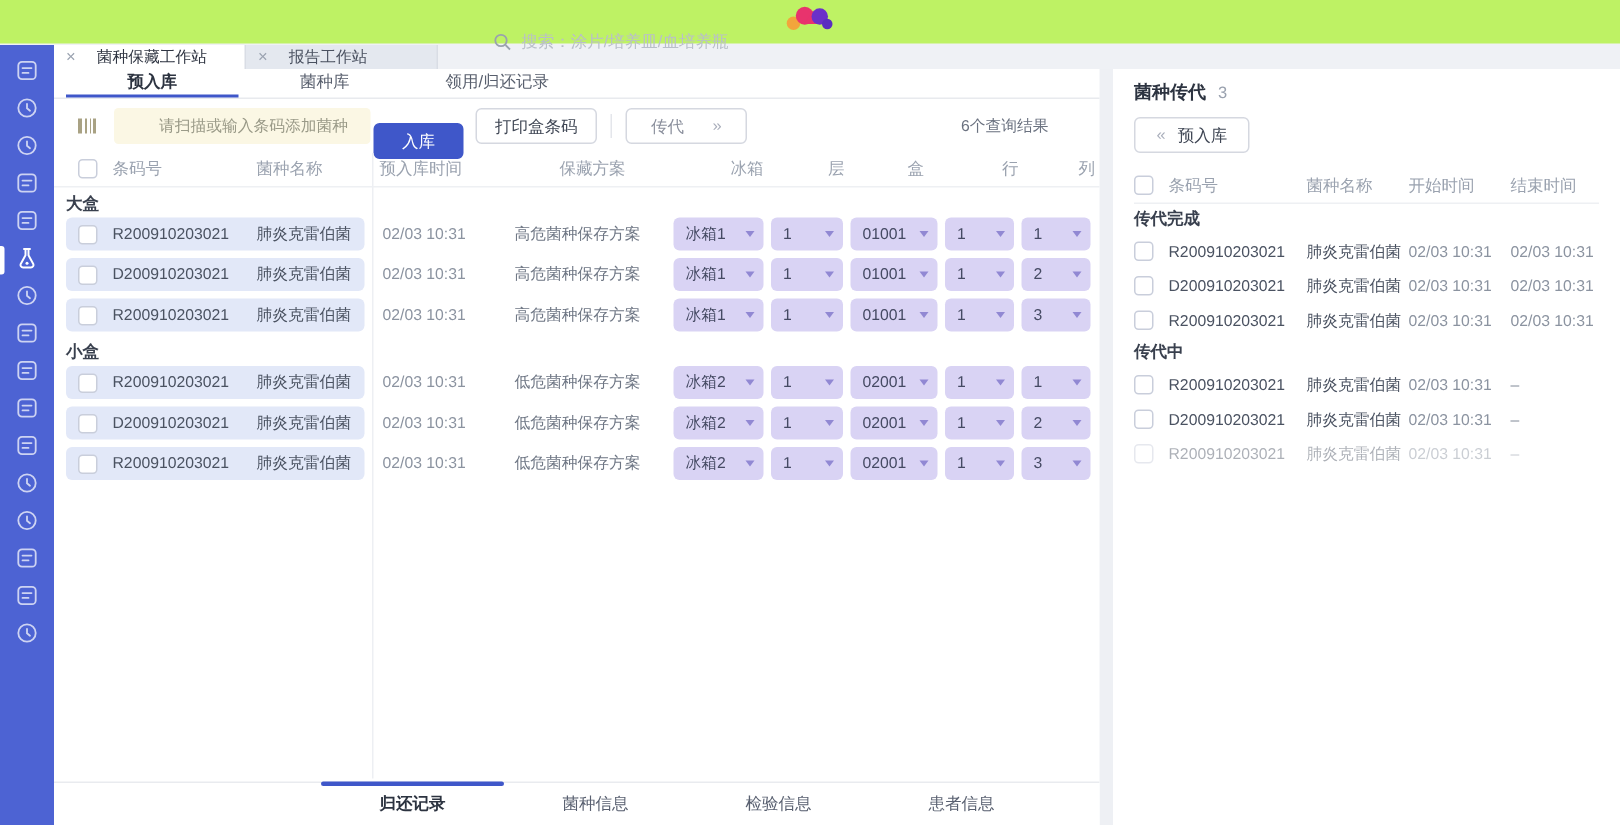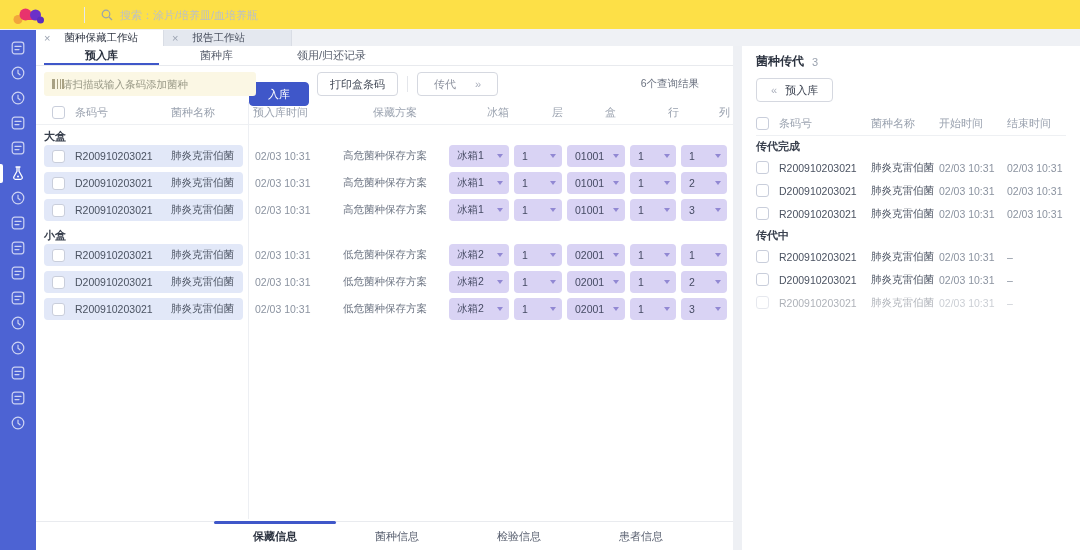--- a/index.html
+++ b/index.html
@@ -1,20 +1,20 @@
 <!DOCTYPE html>
 <html><head>
 <meta charset="utf-8">
 <style>
   * { margin:0; padding:0; box-sizing:border-box; }
   html,body { width:1080px; height:550px; font-family:"Liberation Sans","DejaVu Sans",sans-serif; }
   .app { position:relative; width:1080px; height:550px; background:#eef0f4; overflow:hidden; font-size:11px; color:#3f4654; }
 
   
-  .topbar { position:absolute; top:0; left:0; width:1080px; height:30px; background:#fde047; border-bottom:1px solid #f0f1f4; display:flex; align-items:center; z-index:5; }
+  .topbar { position:absolute; top:0; left:0; width:1080px; height:30px; background:#bef264; border-bottom:1px solid #f0f1f4; display:flex; align-items:center; z-index:5;flex-direction:column; }
   .logo { width:46px; margin-left:12px; display:flex; align-items:center; }
   .topbar-divider { width:1px; height:16px; background:#e6e8ee; margin-left:26px; }
   .search-wrap { display:flex; align-items:center; margin-left:16px; flex:1; }
   .search-input { border:none; outline:none; background:transparent; font-size:11px; color:#5a6270; width:420px; margin-left:7px; font-family:inherit; }
   .search-input::placeholder { color:#b9bfc9; }
 
   
   .sidebar { position:absolute; top:30px; left:0; width:36px; height:520px; background:#4d63d3; display:flex; flex-direction:column; align-items:center; padding-top:6px; z-index:4; }
   .s-item { position:relative; width:36px; height:25px; display:flex; align-items:center; justify-content:center; cursor:pointer; }
   .s-item svg { opacity:.72; }
@@ -28,21 +28,21 @@
   .wtab.active { background:#fff; color:#2f3542; }
 
   
   .left-main { position:absolute; top:46px; left:36px; width:697px; height:504px; background:#fff; z-index:2; }
   .subtabs { display:flex; height:20px; border-bottom:1px solid #e8eaee; padding-left:8px; }
   .subtab { width:115px; text-align:center; line-height:18px; font-size:11px; color:#585f6d; cursor:pointer; border-bottom:2px solid transparent; }
   .subtab.active { color:#2c3340; font-weight:bold; border-bottom:2px solid #3f57c9; }
 
   .toolbar { display:flex; align-items:center; height:26px; margin-top:5px; padding-left:8px; }
   .scan-box { position:relative; width:186px; height:24px; }
-  .scan-input { width:212px; height:24px; background:#fbf7e4; border:none; outline:none; border-radius:3px; padding-left:18px; font-size:10.5px; color:#7a7a64; font-family:inherit; }
+  .scan-input { width:171px; height:24px; background:#fbf7e4; border:none; outline:none; border-radius:3px; padding-left:30px; font-size:10.5px; color:#7a7a64; font-family:inherit;margin-left:32px; }
   .scan-input::placeholder { color:#9a9a88; }
   .barcode-icon { position:absolute; left:8px; top:7px; width:12px; height:10px; background:repeating-linear-gradient(90deg,#a9a284 0 1px,transparent 1px 3px); border-left:2px solid #a9a284; border-right:2px solid #a9a284; }
   .vdiv { width:1px; height:16px; background:#e4e6eb; margin:0 9px; }
   .btn { height:24px; border-radius:4px; border:1px solid #d5d8e0; background:#fff; color:#3f4654; font-size:11px; padding:0 12px; cursor:pointer; font-family:inherit; display:flex; align-items:center; }
   .btn.primary { background:#3f57c9; border-color:#3f57c9; color:#fff; padding:0 18px;margin-top:20px; }
   .btn + .btn { margin-left:8px; }
   .btn .chev { color:#a9aebb; margin-left:6px; font-size:11px; }
   .btn.muted { color:#8a8f9c; padding:0 16px;gap:13px; }
   .results { margin-left:auto; margin-right:34px; color:#6b7280; font-size:10.5px; }
 
@@ -355,21 +355,21 @@
           <span class="chip w2">1</span>
           <span class="chip w3">02001</span>
           <span class="chip w4">1</span>
           <span class="chip w5">3</span>
         </div>
       </div>
 
     <div class="col-divider"></div>
 
     <footer class="bottom-tabs" id="bottom-tabs">
-        <div class="btab active">保藏信息</div>
+        <div class="btab active">归还记录</div>
         <div class="btab">菌种信息</div>
         <div class="btab">检验信息</div>
         <div class="btab">患者信息</div>
       </footer>
   </main>
 
   <aside class="right-panel">
     <div class="rp-title">
       <span>菌种传代</span>
       <span class="count">3</span>

